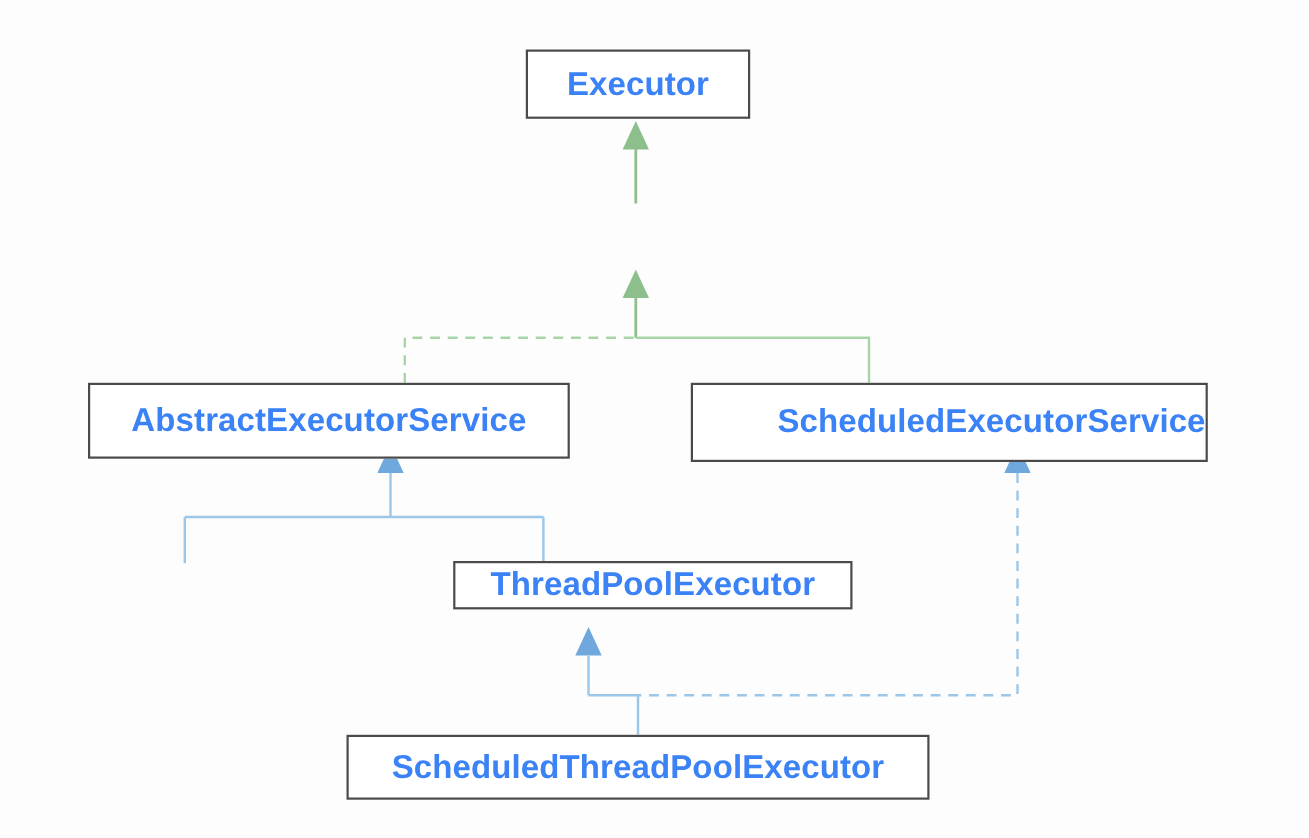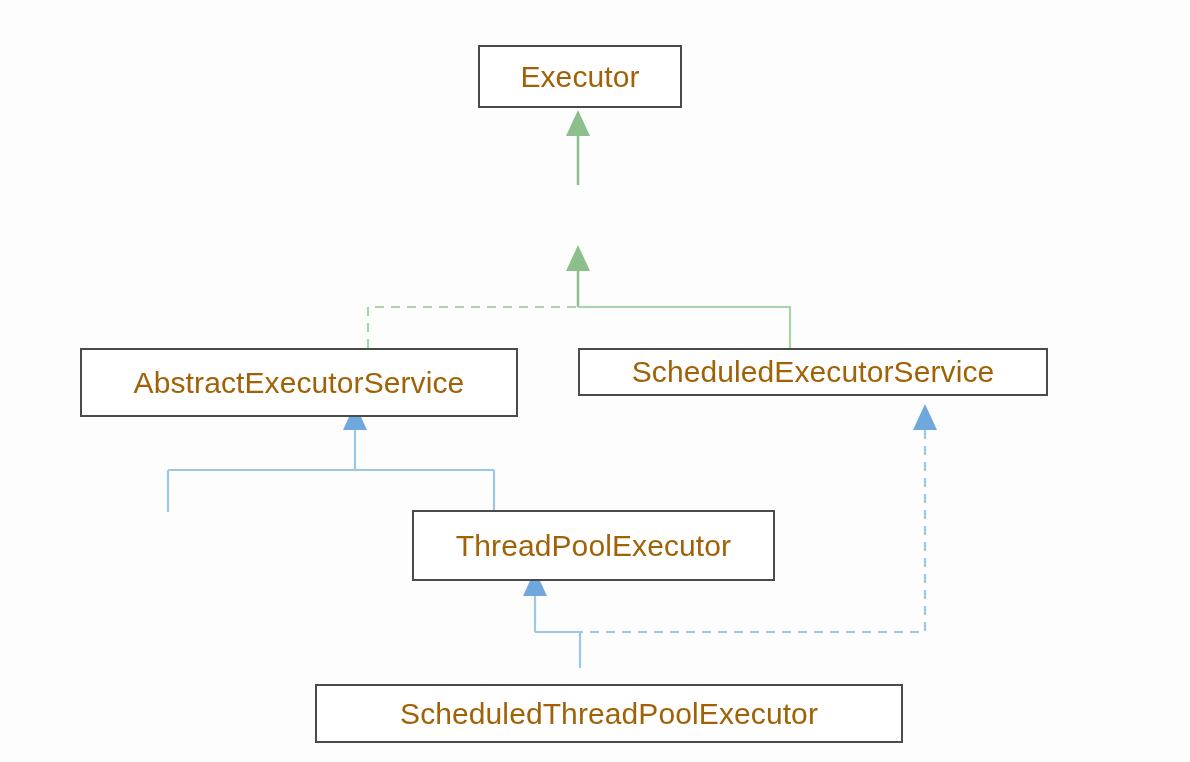--- a/index.html
+++ b/index.html
@@ -30,23 +30,23 @@
     position: absolute;
     box-sizing: border-box;
     background: #ffffff;
     border: 2px solid #4a4a4a;
     display: flex;
     align-items: center;
     justify-content: center;
     z-index: 5;
   }
   .class-node-label {
-    color: #a16207;
+    color: #3b82f6;
     font-family: "Liberation Sans", sans-serif;
-    font-weight: 400;
+    font-weight: 700;
     letter-spacing: 0.1px;
     white-space: nowrap;
     line-height: 1;
   }
 </style>
 </head>
 <body>
 
 <div id="diagram-canvas">
 
@@ -93,26 +93,26 @@
 
   <div class="class-node" style="left:478px; top:45px; width:204px; height:63px;">
     <span class="class-node-label" style="font-size:30px;">Executor</span>
   </div>
 
 
   <div class="class-node" style="left:80px; top:348px; width:438px; height:69px;">
     <span class="class-node-label" style="font-size:30px;">AbstractExecutorService</span>
   </div>
 
-  <div class="class-node" style="left:578px; top:348px; width:470px; height:48px;">
+  <div class="class-node" style="left:628px; top:348px; width:470px; height:72px;justify-content:flex-end;">
     <span class="class-node-label" style="font-size:30px;">ScheduledExecutorService</span>
   </div>
 
 
-  <div class="class-node" style="left:412px; top:510px; width:363px; height:71px;text-align:right;">
+  <div class="class-node" style="left:412px; top:510px; width:363px; height:44px;text-align:right;">
     <span class="class-node-label" style="font-size:30px;">ThreadPoolExecutor</span>
   </div>
 
-  <div class="class-node" style="left:315px; top:668px; width:588px; height:59px;margin-top:16px;">
+  <div class="class-node" style="left:315px; top:668px; width:530px; height:59px;">
     <span class="class-node-label" style="font-size:30px;">ScheduledThreadPoolExecutor</span>
   </div>
 
 </div>
 
 </body></html>

